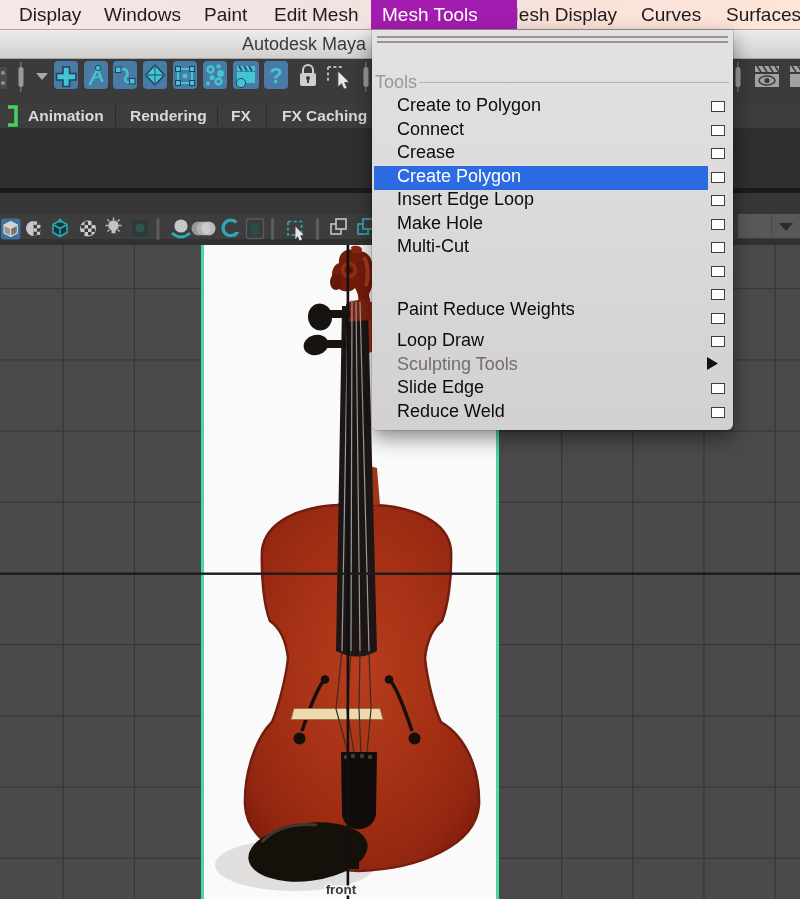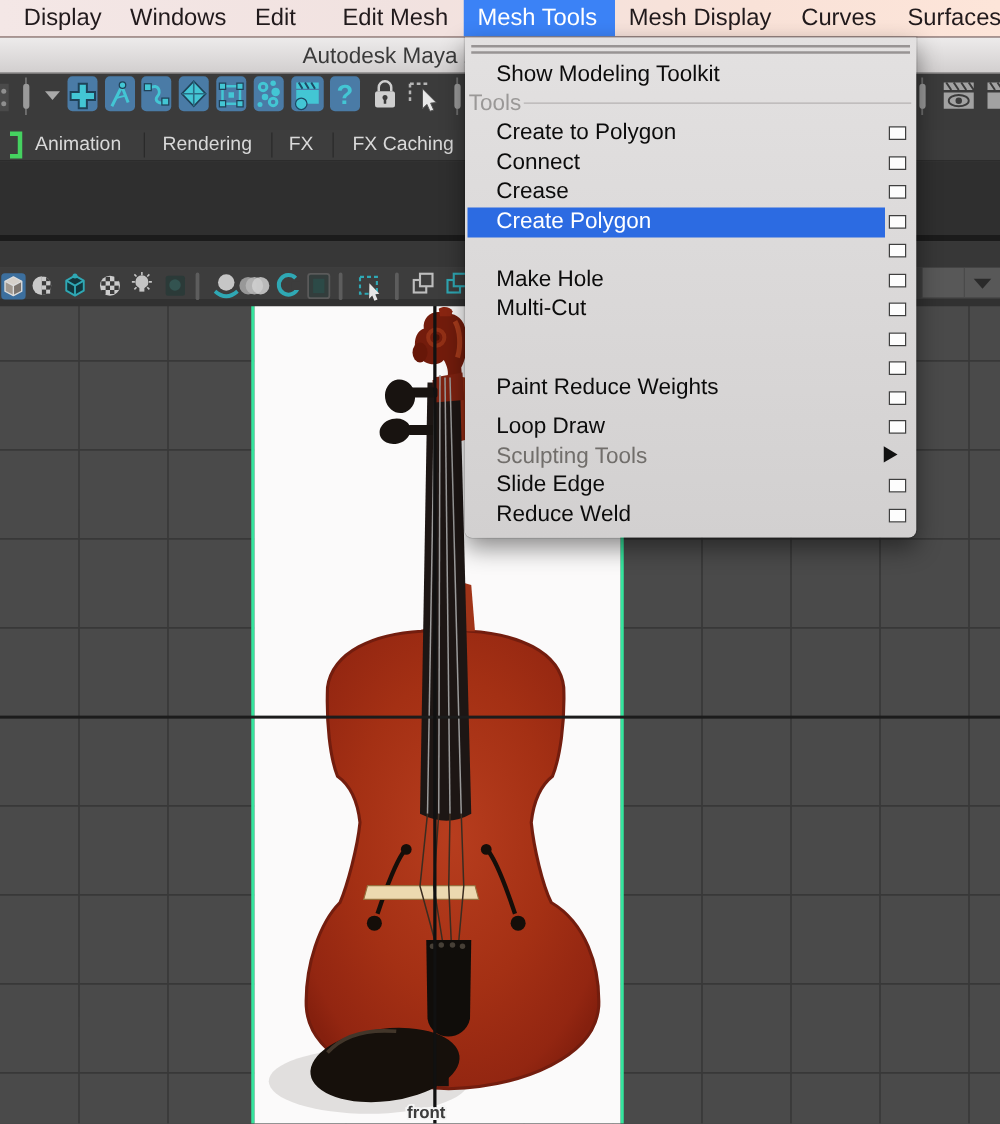--- a/index.html
+++ b/index.html
@@ -4,31 +4,31 @@
 <style>
 html,body{margin:0;padding:0;}
 body{width:800px;height:899px;position:relative;overflow:hidden;
   font-family:"Liberation Sans",sans-serif;background:#4a4a4a;}
 .abs{position:absolute;}
 
 #menubar{left:0;top:0;width:800px;height:29px;
   background:linear-gradient(90deg,#f4e7e6 0%,#f1e2e0 40%,#f9e2d8 75%,#fde5d9 100%);
   border-bottom:1px solid #b99f9b;z-index:30;}
 #menubar span{position:absolute;top:4px;font-size:19px;color:#211a1c;white-space:pre;}
-#mt-hl{left:371px;top:0;width:121px;height:29px;background:#3b82f6;z-index:31;}
+#mt-hl{left:371px;top:0;width:146px;height:29px;background:#a21caf;z-index:31;}
 #mt-hl span{position:absolute;left:11px;top:4px;font-size:19px;color:#fff;}
 
 #titlebar{left:0;top:30px;width:800px;height:28px;
   background:linear-gradient(#edebeb,#d2cfcf);border-bottom:1px solid #a8a5a5;z-index:5;}
 #titlebar span{position:absolute;left:242px;top:4px;font-size:18px;color:#3a3a3a;white-space:pre;}
 
 #statusline{left:0;top:59px;width:800px;height:45px;background:#3b3b3b;z-index:5;}
 
 #tabrow{left:0;top:104px;width:800px;height:24px;background:#3d3d3d;z-index:5;border-bottom:1px solid #2c2c2c;}
-#tabrow span{position:absolute;top:3px;font-size:15.5px;color:#d9d9d9;}
+#tabrow span{position:absolute;top:3px;font-size:15.5px;color:#d9d9d9;font-weight:bold;}
 .tabdiv{position:absolute;top:2px;width:1px;height:20px;background:#2a2a2a;}
 #shelf{left:0;top:129px;width:800px;height:59px;background:#2f2f2f;z-index:5;}
 #sep1{left:0;top:188px;width:800px;height:5px;background:#1b1b1b;z-index:5;}
 #paneltop{left:0;top:193px;width:800px;height:21px;background:#373737;z-index:5;}
 #paneltoolbar{left:0;top:214px;width:800px;height:25px;background:#3d3d3d;z-index:5;}
 #sep2{left:0;top:239px;width:800px;height:6px;background:#313131;z-index:5;}
 
 #viewport{left:0;top:244px;width:800px;height:655px;background:#4a4a4a;z-index:1;}
 
 #menu{left:372px;top:30px;width:361px;height:400px;z-index:40;
@@ -38,21 +38,21 @@
 .mi{position:absolute;left:25px;font-size:18px;color:#0c0c0c;white-space:pre;line-height:21px;}
 .obox{position:absolute;left:339px;width:12px;height:9px;background:#fdfdfd;border:1.5px solid #3f3f3f;}
 #mhl{position:absolute;left:1.5px;top:136px;width:334px;height:23.5px;background:#2c6be2;}
 </style>
 </head>
 <body>
 
 <div class="abs" id="menubar">
   <span style="left:19px">Display</span>
   <span style="left:104px">Windows</span>
-  <span style="left:204px">Edit</span>
+  <span style="left:204px">Paint</span>
   <span style="left:274px">Edit Mesh</span>
   <span style="left:503px">Mesh Display</span>
   <span style="left:641px">Curves</span>
   <span style="left:726px">Surfaces</span>
 </div>
 <div class="abs" id="mt-hl">
     <span>Mesh Tools</span>
   </div>
 
 <div class="abs" id="titlebar">
@@ -353,28 +353,28 @@
   </g>
 
   <rect x="0" y="572.5" width="800" height="2.4" fill="#1c1c1c"></rect>
   <rect x="346.6" y="244" width="2.6" height="655" fill="#111"></rect>
   <text x="341" y="894" font-size="13.5" font-weight="bold" fill="#3c3c3c" text-anchor="middle" style="paint-order:stroke;stroke:#f5f5f5;stroke-width:3px">front</text>
 </svg>
 
 <div class="abs" id="menu">
   <div style="position:absolute;left:5px;right:5px;top:6px;height:1.5px;background:#989494"></div>
   <div style="position:absolute;left:5px;right:5px;top:11px;height:1.5px;background:#989494"></div>
-  <div class="mi" style="top:19px">Show Modeling Toolkit</div>
   <div class="mi" style="left:3px;top:42px;color:#9a9897">Tools</div>
   <div style="position:absolute;left:47px;right:4px;top:52px;height:1px;background:#b5b2b2"></div>
   <div id="mhl"></div>
   <div class="mi" style="top:65px">Create to Polygon</div>
   <div class="mi" style="top:89px">Connect</div>
   <div class="mi" style="top:112px">Crease</div>
   <div class="mi" style="top:136px;color:#fff;z-index:2">Create Polygon</div>
+  <div class="mi" style="top:159px">Insert Edge Loop</div>
   <div class="mi" style="top:183px">Make Hole</div>
   <div class="mi" style="top:206px">Multi-Cut</div>
   <div class="mi" style="top:269px">Paint Reduce Weights</div>
   <div class="mi" style="top:300px">Loop Draw</div>
   <div class="mi" style="top:324px;color:#716e6b">Sculpting Tools</div>
   <div class="mi" style="top:347px">Slide Edge</div>
   <div class="mi" style="top:371px">Reduce Weld</div>
   <div class="obox" style="top:71px"></div>
   <div class="obox" style="top:95px"></div>
   <div class="obox" style="top:118px"></div>

